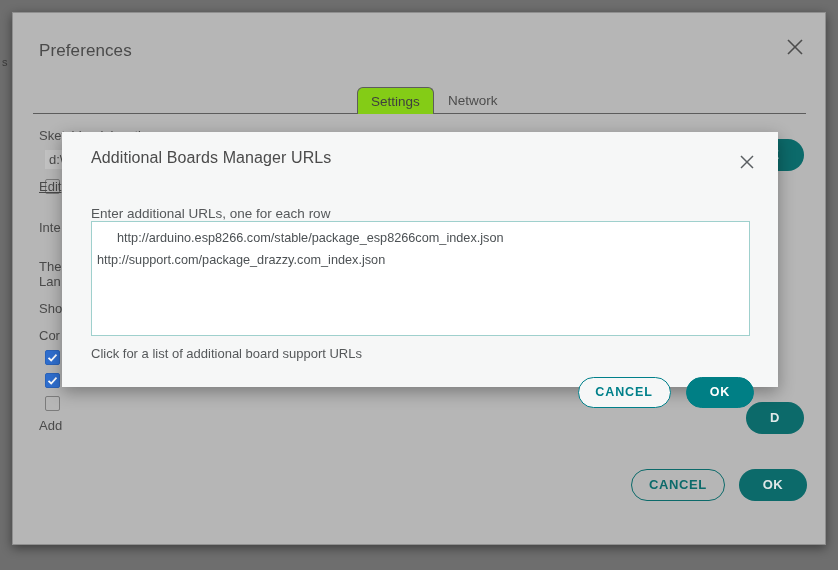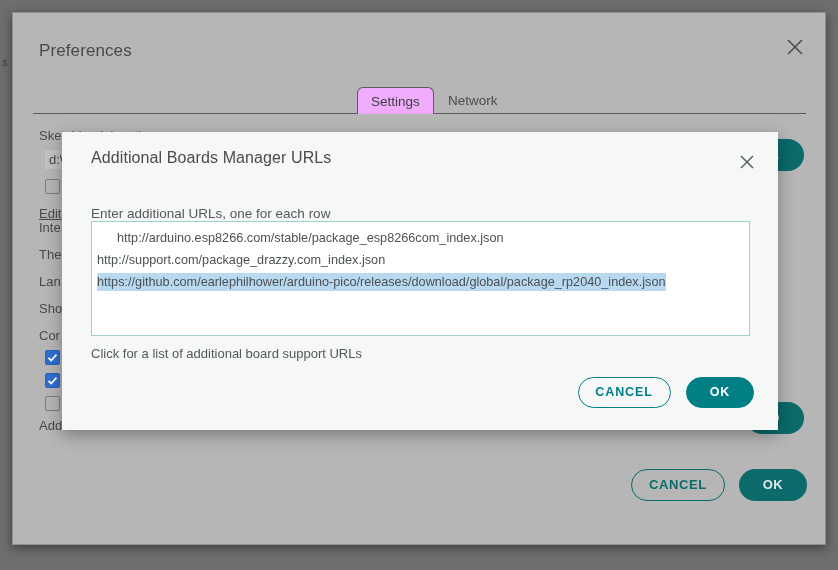--- a/index.html
+++ b/index.html
@@ -92,21 +92,21 @@
     color: #4d4d4d;
     padding: 0 13px;
     box-sizing: border-box;
     cursor: pointer;
     white-space: nowrap;
   }
   .tab.active {
     border: 1px solid #5c5c5c;
     border-bottom: none;
     border-radius: 6px 6px 0 0;
-    background: #f0abfc;
+    background: #84cc16;
     color: #3f3f3f;
     z-index: 2;
   }
   .tab.inactive {
     color: #4d4d4d;
   }
   .tab-settings { left: 324px; }
   .tab-network  { left: 402px; }
 
   
@@ -182,21 +182,21 @@
     background: transparent;
     white-space: nowrap;
   }
 
   
   .modal {
     position: absolute;
     left: 62px;
     top: 132px;
     width: 716px;
-    height: 298px;
+    height: 255px;
     background: #f6f7f7;
     box-shadow: 0 5px 16px rgba(0,0,0,0.33);
     box-sizing: border-box;
   }
 
   .modal-title {
     position: absolute;
     left: 29px;
     top: 17px;
     font-size: 16px;
@@ -315,23 +315,23 @@
       <div class="tab active tab-settings">Settings</div>
       <div class="tab inactive tab-network">Network</div>
     </div>
 
     <div class="prefs-body">
       <div class="pb-line" style="top:11px;">Sketchbook location:</div>
       <div class="pb-path" style="top:33px;">d:\</div>
 
       <div class="pb-check off" style="top:62px; left:6px;"></div>
 
-      <div class="pb-line" style="top:89px;text-decoration:underline;">Edit</div>
+      <div class="pb-line" style="top:62px;text-decoration:underline;">Edit</div>
       <div class="pb-line" style="top:103px;">Inte</div>
-      <div class="pb-line" style="top:130px;">The</div>
+      <div class="pb-line" style="top:142px;">The</div>
       <div class="pb-line" style="top:157px;">Lan</div>
       <div class="pb-line" style="top:184px;">Sho</div>
       <div class="pb-line" style="top:211px;">Cor</div>
 
       <div class="pb-check on" style="top:233px; left:6px;">
         <svg width="13" height="13" viewBox="0 0 13 13">
           <polyline points="2.5,6.8 5.2,9.5 10.5,3.6" fill="none" stroke="#ffffff" stroke-width="1.8"></polyline>
         </svg>
       </div>
       <div class="pb-check on" style="top:256px; left:6px;">
@@ -364,23 +364,20 @@
 
     <div class="modal-subtitle">Enter additional URLs, one for each row</div>
 
     <div class="urls-box">
       <div class="url-line">
         <span>http://arduino.esp8266.com/stable/package_esp8266com_index.json</span>
       </div>
       <div class="url-line">
         <span>http://support.com/package_drazzy.com_index.json</span>
       </div>
-      <div class="url-line">
-        <span class="sel">https://github.com/earlephilhower/arduino-pico/releases/download/global/package_rp2040_index.json</span>
-      </div>
     </div>
 
     <div class="hint-link">Click for a list of additional board support URLs</div>
 
     <div class="modal-actions">
       <div class="btn btn-cancel">CANCEL</div>
       <div class="btn btn-ok">OK</div>
     </div>
   </div>
 

